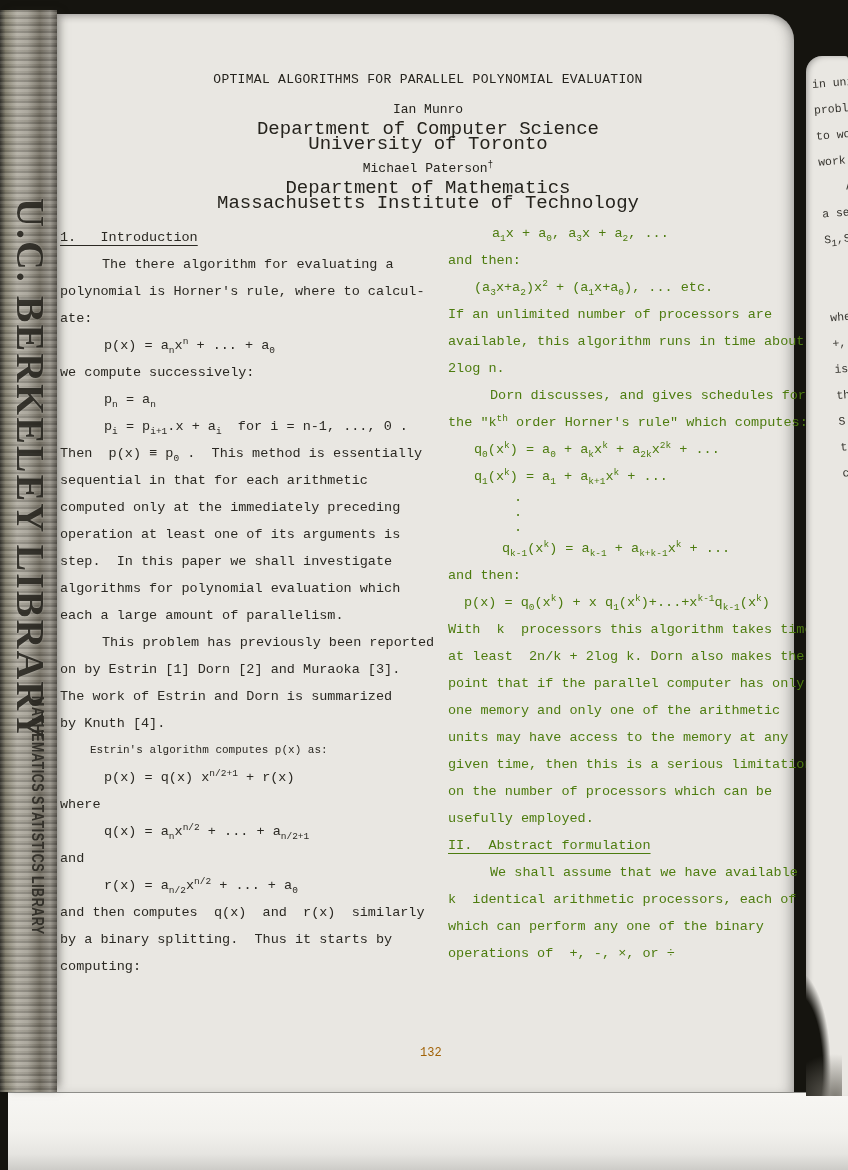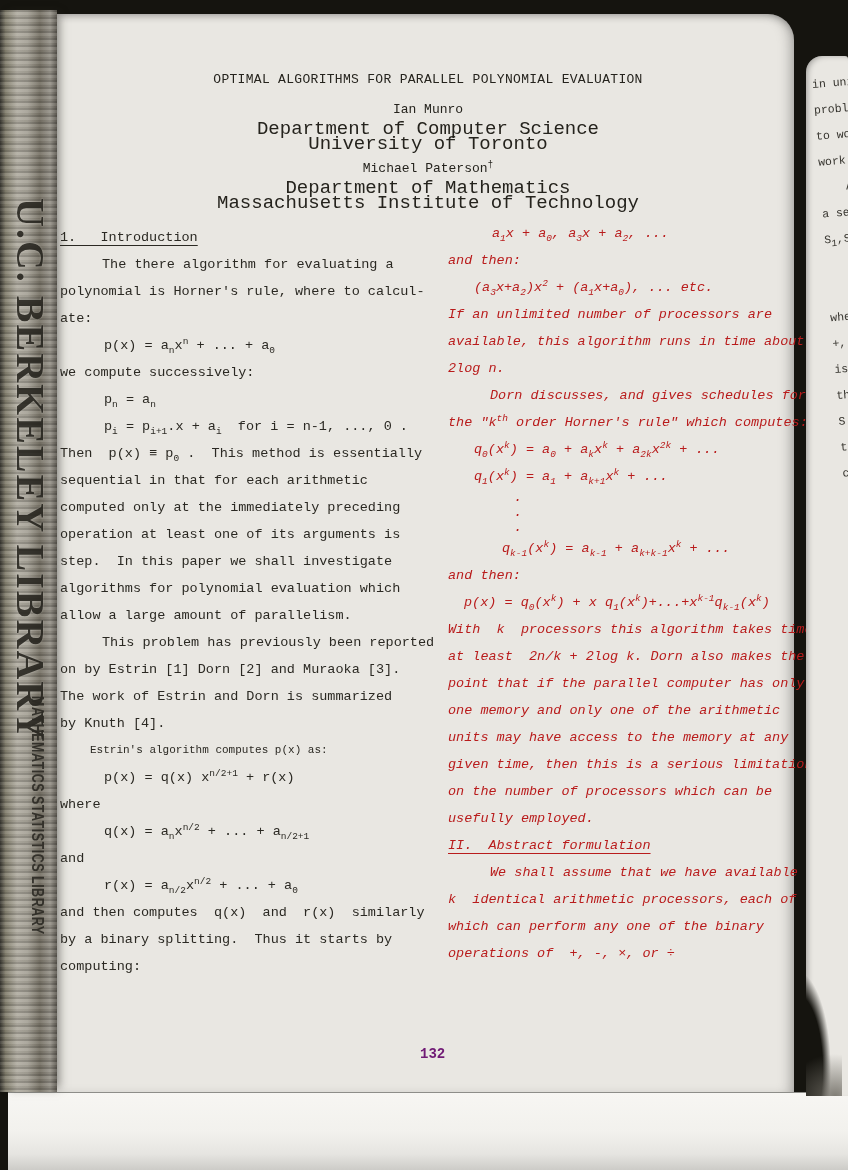--- a/index.html
+++ b/index.html
@@ -42,36 +42,36 @@
   }
   
   #header-block{position:absolute;left:60px;right:6px;top:58px;text-align:center;color:#25231d;}
   #header-block .t{font-size:13px;line-height:16px;margin-bottom:14px;letter-spacing:.3px;}
   .author-name{font-size:13px;line-height:15px;margin-bottom:5px;}
   .affil{font-size:19px;line-height:15px;}
   .author-gap{height:9px;}
   sup,sub{font-size:9.5px;line-height:0;}
   
   #left-col{position:absolute;left:52px;top:210px;width:394px;color:#2b2923;}
-  #right-col{position:absolute;left:440px;top:206px;width:356px;color:#b91c1c;font-style:italic;}
+  #right-col{position:absolute;left:440px;top:206px;width:356px;color:#4d7c0f;}
   .ln{white-space:pre;font-size:13.5px;line-height:27px;height:27px;}
   .ln.in{padding-left:42px;}
   .ln.f1{padding-left:44px;}
   .ln.f2{padding-left:26px;}
   .ln.f3{padding-left:6px;margin-left:48px;}
   .ln.f4{padding-left:16px;}
   .ln.h{text-decoration:underline;text-underline-offset:4px;}
   .ln.sm{font-size:11px;padding-left:30px;}
   .ln.dot{height:15px;line-height:15px;padding-left:66px;}
   
   #footnote{margin-top:14px;}
   #footnote-rule{width:208px;border-top:1.5px solid #3a3831;margin-bottom:6px;}
   .fn-line{font-size:10.5px;line-height:15px;white-space:pre;color:#2b2923;}
   
-  #page-number{position:absolute;left:412px;top:1032px;font-size:14px;color:#701a75;font-weight:bold;}
+  #page-number{position:absolute;left:412px;top:1032px;font-size:12px;color:#a16207;}
   
   #next-strip{
     position:absolute;left:806px;top:56px;width:42px;height:1040px;
     background:var(--paper,#edebe6);
     border-radius:16px 3px 0 0;overflow:hidden;
     box-shadow:inset 4px 2px 6px -3px rgba(0,0,0,.35);
   }
   #strip-lines{
     position:absolute;left:5px;top:16px;width:70px;
     transform:rotate(-4.5deg);transform-origin:0 0;color:#36342e;
@@ -112,21 +112,21 @@
         <div class="ln f1">p(x) = a<sub>n</sub>x<sup>n</sup> + ... + a<sub>0</sub></div>
         <div class="ln">we compute successively:</div>
         <div class="ln f1">p<sub>n</sub> = a<sub>n</sub></div>
         <div class="ln f1">p<sub>i</sub> = p<sub>i+1</sub>.x + a<sub>i</sub>  for i = n-1, ..., 0 .</div>
         <div class="ln">Then  p(x) ≡ p<sub>0</sub> .  This method is essentially</div>
         <div class="ln">sequential in that for each arithmetic</div>
         <div class="ln">computed only at the immediately preceding</div>
         <div class="ln">operation at least one of its arguments is</div>
         <div class="ln">step.  In this paper we shall investigate</div>
         <div class="ln">algorithms for polynomial evaluation which</div>
-        <div class="ln">allow a large amount of parallelism.</div>
+        <div class="ln">each a large amount of parallelism.</div>
         <div class="ln in">This problem has previously been reported</div>
         <div class="ln">on by Estrin [1] Dorn [2] and Muraoka [3].</div>
         <div class="ln">The work of Estrin and Dorn is summarized</div>
         <div class="ln">by Knuth [4].</div>
         <div class="ln sm">Estrin's algorithm computes p(x) as:</div>
         <div class="ln f1">p(x) = q(x) x<sup>n/2+1</sup> + r(x)</div>
         <div class="ln">where</div>
         <div class="ln f1">q(x) = a<sub>n</sub>x<sup>n/2</sup> + ... + a<sub>n/2+1</sub></div>
         <div class="ln">and</div>
         <div class="ln f1">r(x) = a<sub>n/2</sub>x<sup>n/2</sup> + ... + a<sub>0</sub></div>

